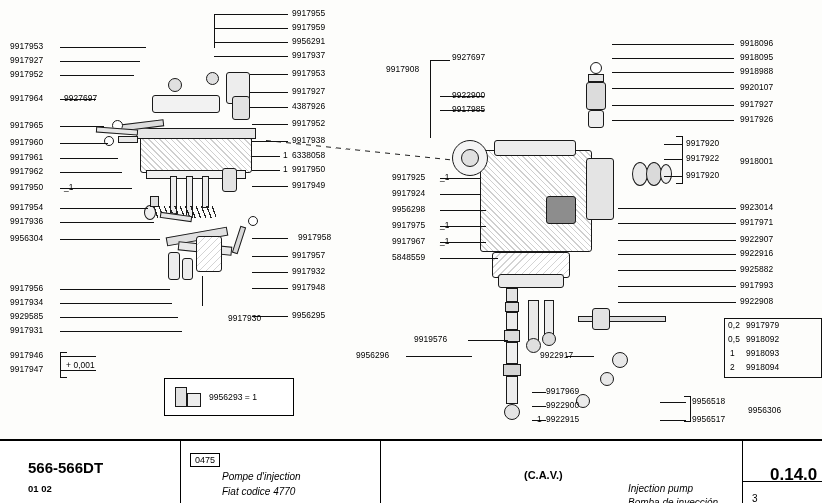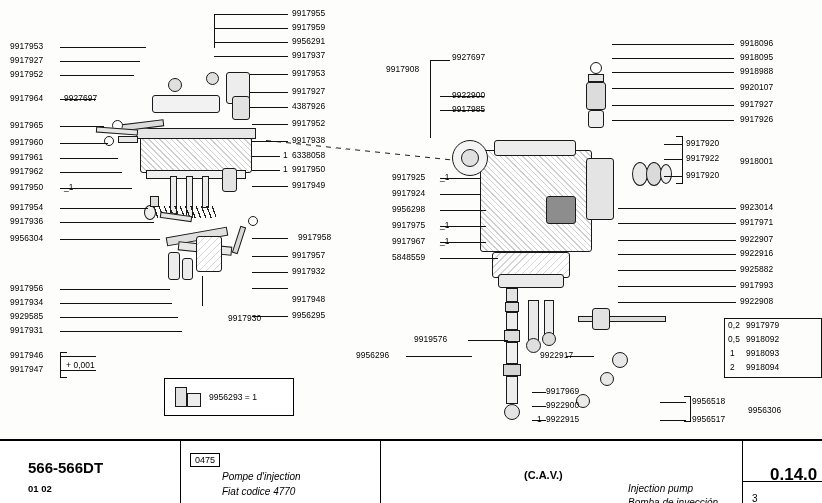--- a/index.html
+++ b/index.html
@@ -246,21 +246,21 @@
   <div class="lbl" style="left:292px;top:118px;">9917952</div>
   <div class="lbl" style="left:292px;top:135px;">9917938</div>
   <div class="lbl" style="left:283px;top:150px;">1</div>
   <div class="lbl" style="left:292px;top:150px;">6338058</div>
   <div class="lbl" style="left:283px;top:164px;">1</div>
   <div class="lbl" style="left:292px;top:164px;">9917950</div>
   <div class="lbl" style="left:292px;top:180px;">9917949</div>
   <div class="lbl" style="left:292px;top:232px;margin-left:6px;">9917958</div>
   <div class="lbl" style="left:292px;top:250px;">9917957</div>
   <div class="lbl" style="left:292px;top:266px;">9917932</div>
-  <div class="lbl" style="left:292px;top:294px;">9917948</div>
+  <div class="lbl" style="left:292px;top:282px;">9917948</div>
   <div class="lbl" style="left:292px;top:310px;">9956295</div>
   <div class="lbl" style="left:228px;top:313px;">9917930</div>
   <div class="vline" style="left:202px;top:276px;height:30px;"></div>
 
   <div class="notebox" style="left:164px;top:378px;width:128px;height:36px;">
     <div class="shape" style="left:10px;top:8px;width:10px;height:18px;background:#e2e2e2;"></div>
     <div class="shape" style="left:22px;top:14px;width:12px;height:12px;background:#ededed;"></div>
     <div class="nl" style="left:44px;top:13px;text-align:center;">9956293 = 1</div>
   </div>
 

